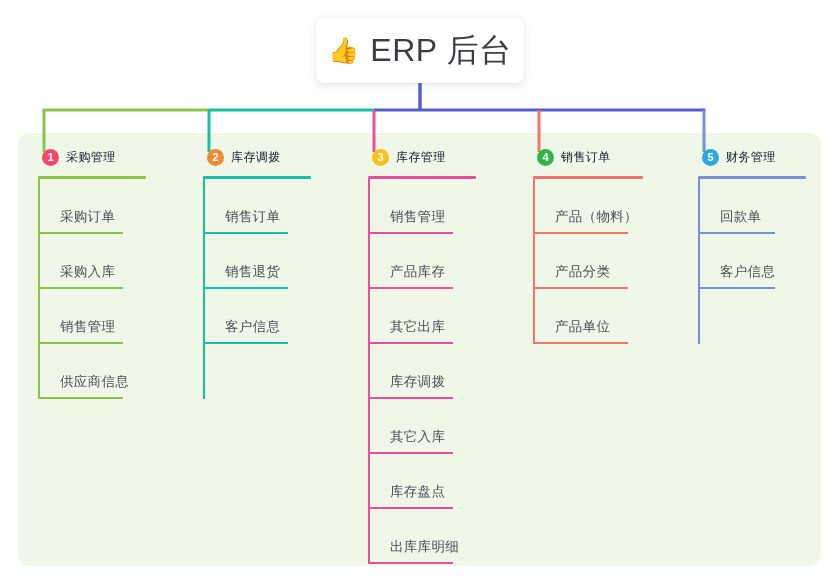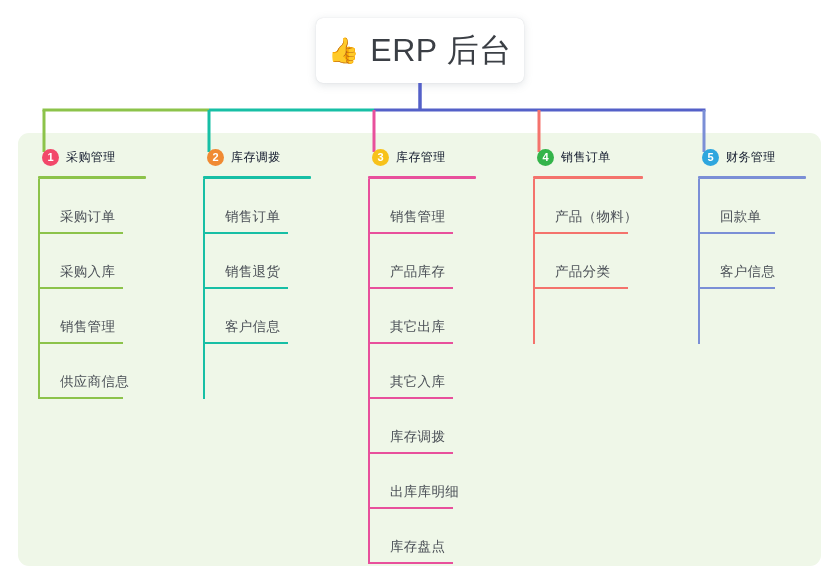--- a/index.html
+++ b/index.html
@@ -224,53 +224,57 @@
           </div>
           <div class="item">
             <span class="item-label">产品库存</span>
             <div class="item-rule" style="background: rgb(232, 80, 156); width: 85px;"></div>
           </div>
           <div class="item">
             <span class="item-label">其它出库</span>
             <div class="item-rule" style="background: rgb(232, 80, 156); width: 85px;"></div>
           </div>
           <div class="item">
+            <span class="item-label">库存调拨</span>
+            <div class="item-rule" style="background: rgb(232, 80, 156); width: 85px;"></div>
+          </div>
+          <div class="item">
             <span class="item-label">其它入库</span>
             <div class="item-rule" style="background: rgb(232, 80, 156); width: 85px;"></div>
           </div>
           <div class="item">
-            <span class="item-label">库存调拨</span>
+            <span class="item-label">库存盘点</span>
             <div class="item-rule" style="background: rgb(232, 80, 156); width: 85px;"></div>
           </div>
           <div class="item">
             <span class="item-label">出库库明细</span>
-            <div class="item-rule" style="background: rgb(232, 80, 156); width: 85px;"></div>
-          </div>
-          <div class="item">
-            <span class="item-label">库存盘点</span>
             <div class="item-rule" style="background: rgb(232, 80, 156); width: 85px;"></div>
           </div>
         </div>
       </div>
       <div class="col" style="left: 533px;">
         <div class="col-head">
           <span class="badge" style="background: rgb(52, 180, 74);">4</span>
           <span class="col-title">销售订单</span>
         </div>
         <div class="col-rule" style="background: rgb(244, 115, 108); width: 110px;"></div>
         <div class="items">
           <div class="rail" style="background: rgb(244, 115, 108); height: 165px;"></div>
           <div class="item">
             <span class="item-label">产品（物料）</span>
             <div class="item-rule" style="background: rgb(244, 115, 108); width: 95px;"></div>
           </div>
           <div class="item">
             <span class="item-label">产品分类</span>
             <div class="item-rule" style="background: rgb(244, 115, 108); width: 95px;"></div>
           </div>
+          <div class="item">
+            <span class="item-label">产品单位</span>
+            <div class="item-rule" style="background: rgb(244, 115, 108); width: 95px;"></div>
+          </div>
         </div>
       </div>
       <div class="col" style="left: 698px;">
         <div class="col-head">
           <span class="badge" style="background: rgb(46, 166, 222);">5</span>
           <span class="col-title">财务管理</span>
         </div>
         <div class="col-rule" style="background: rgb(123, 143, 214); width: 108px;"></div>
         <div class="items">
           <div class="rail" style="background: rgb(123, 143, 214); height: 165px;"></div>

